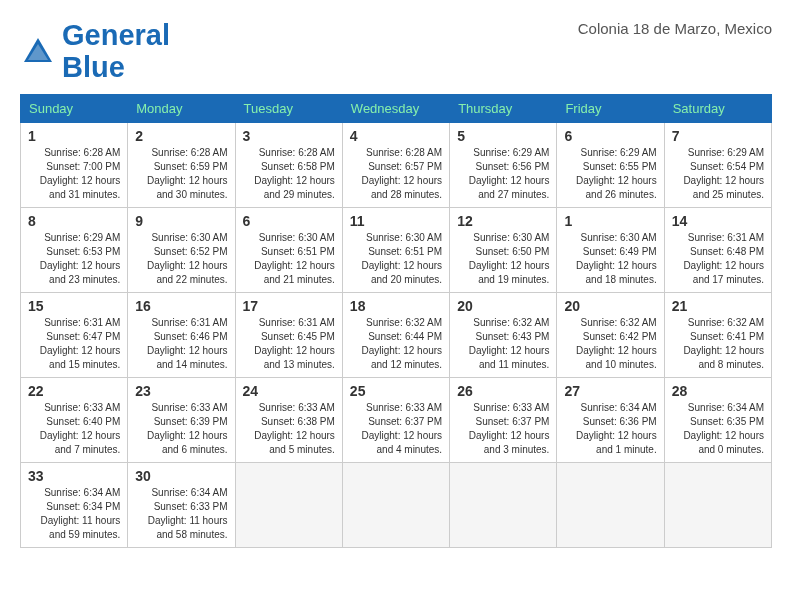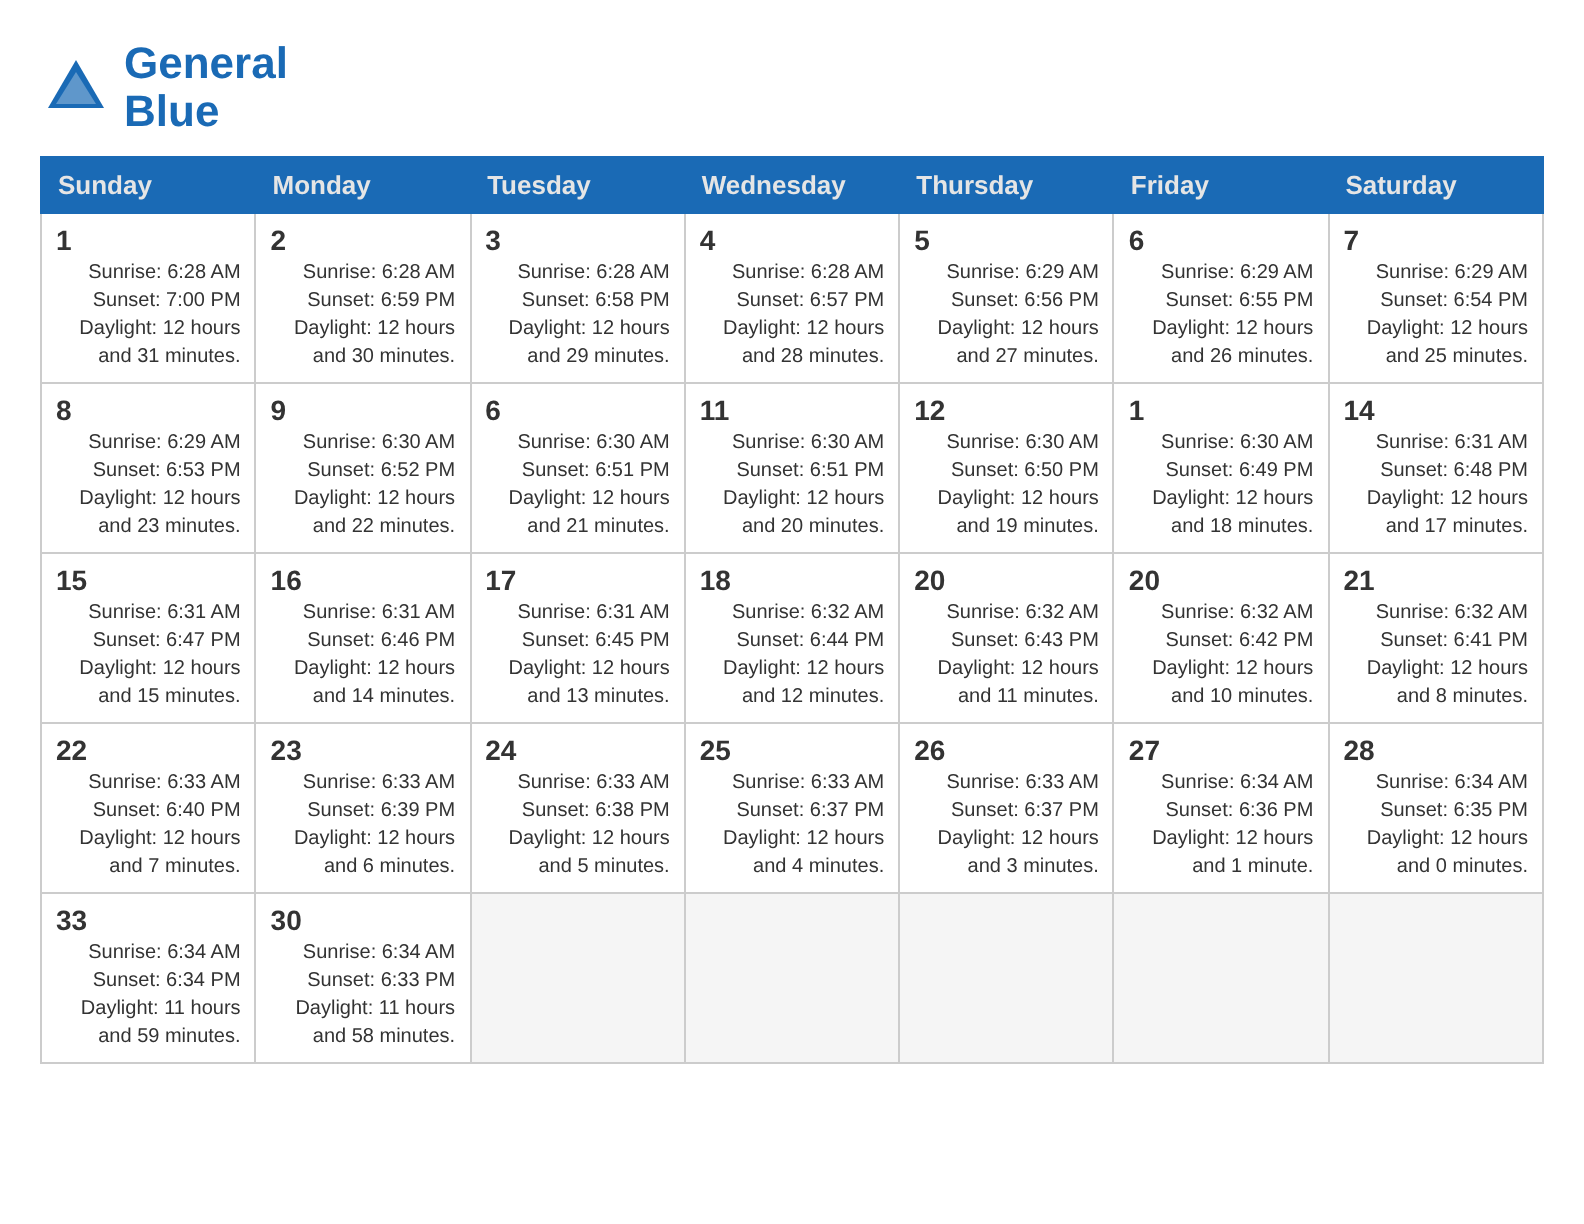--- a/index.html
+++ b/index.html
@@ -15,21 +15,21 @@
       justify-content: space-between;
       align-items: flex-start;
       margin-bottom: 10px;
     }
     .logo {
       display: flex;
       align-items: center;
       gap: 6px;
     }
     .logo-text {
-      font-size: 22px;
+      font-size: 29px;
       font-weight: bold;
       color: #333;
       line-height: 1.1;
     }
     .logo-text span {
       color: #1a6ab5;
     }
     .logo-icon {
       width: 36px;
       height: 36px;
@@ -46,25 +46,25 @@
       font-size: 15px;
       color: #555;
     }
     .calendar {
       width: 100%;
       border-collapse: collapse;
       font-size: 11px;
     }
     .calendar th {
       background: #1a6ab5;
-      color: #e5e5e5;
+      color: #86efac;
       text-align: left;
       padding: 6px 8px;
       font-size: 13px;
-      font-weight: bold;
+      font-weight: normal;
       border: 1px solid #1a6ab5;
     }
     .calendar td {
       vertical-align: top;
       padding: 5px 7px;
       border: 1px solid #ccc;
       width: 107px;
       min-height: 70px;
       color: #333;
       background: #fff;
@@ -96,20 +96,21 @@
     <svg class="logo-icon" viewBox="0 0 36 36">
       <polygon points="18,4 32,28 4,28" fill="#1a6ab5"></polygon>
       <polygon points="18,10 28,26 8,26" fill="#fff" opacity="0.3"></polygon>
     </svg>
     <div class="logo-text">
       <span>General</span><br>
       <span style="color:#1a6ab5">Blue</span>
     </div>
   </div>
   <div class="title-block">
+    <div class="subtitle">Colonia 18 de Marzo, Mexico</div>
   </div>
 </div>
 
 <table class="calendar">
   <thead>
     <tr>
     <th>Sunday</th>
         <th>Monday</th>
         <th>Tuesday</th>
         <th>Wednesday</th>

